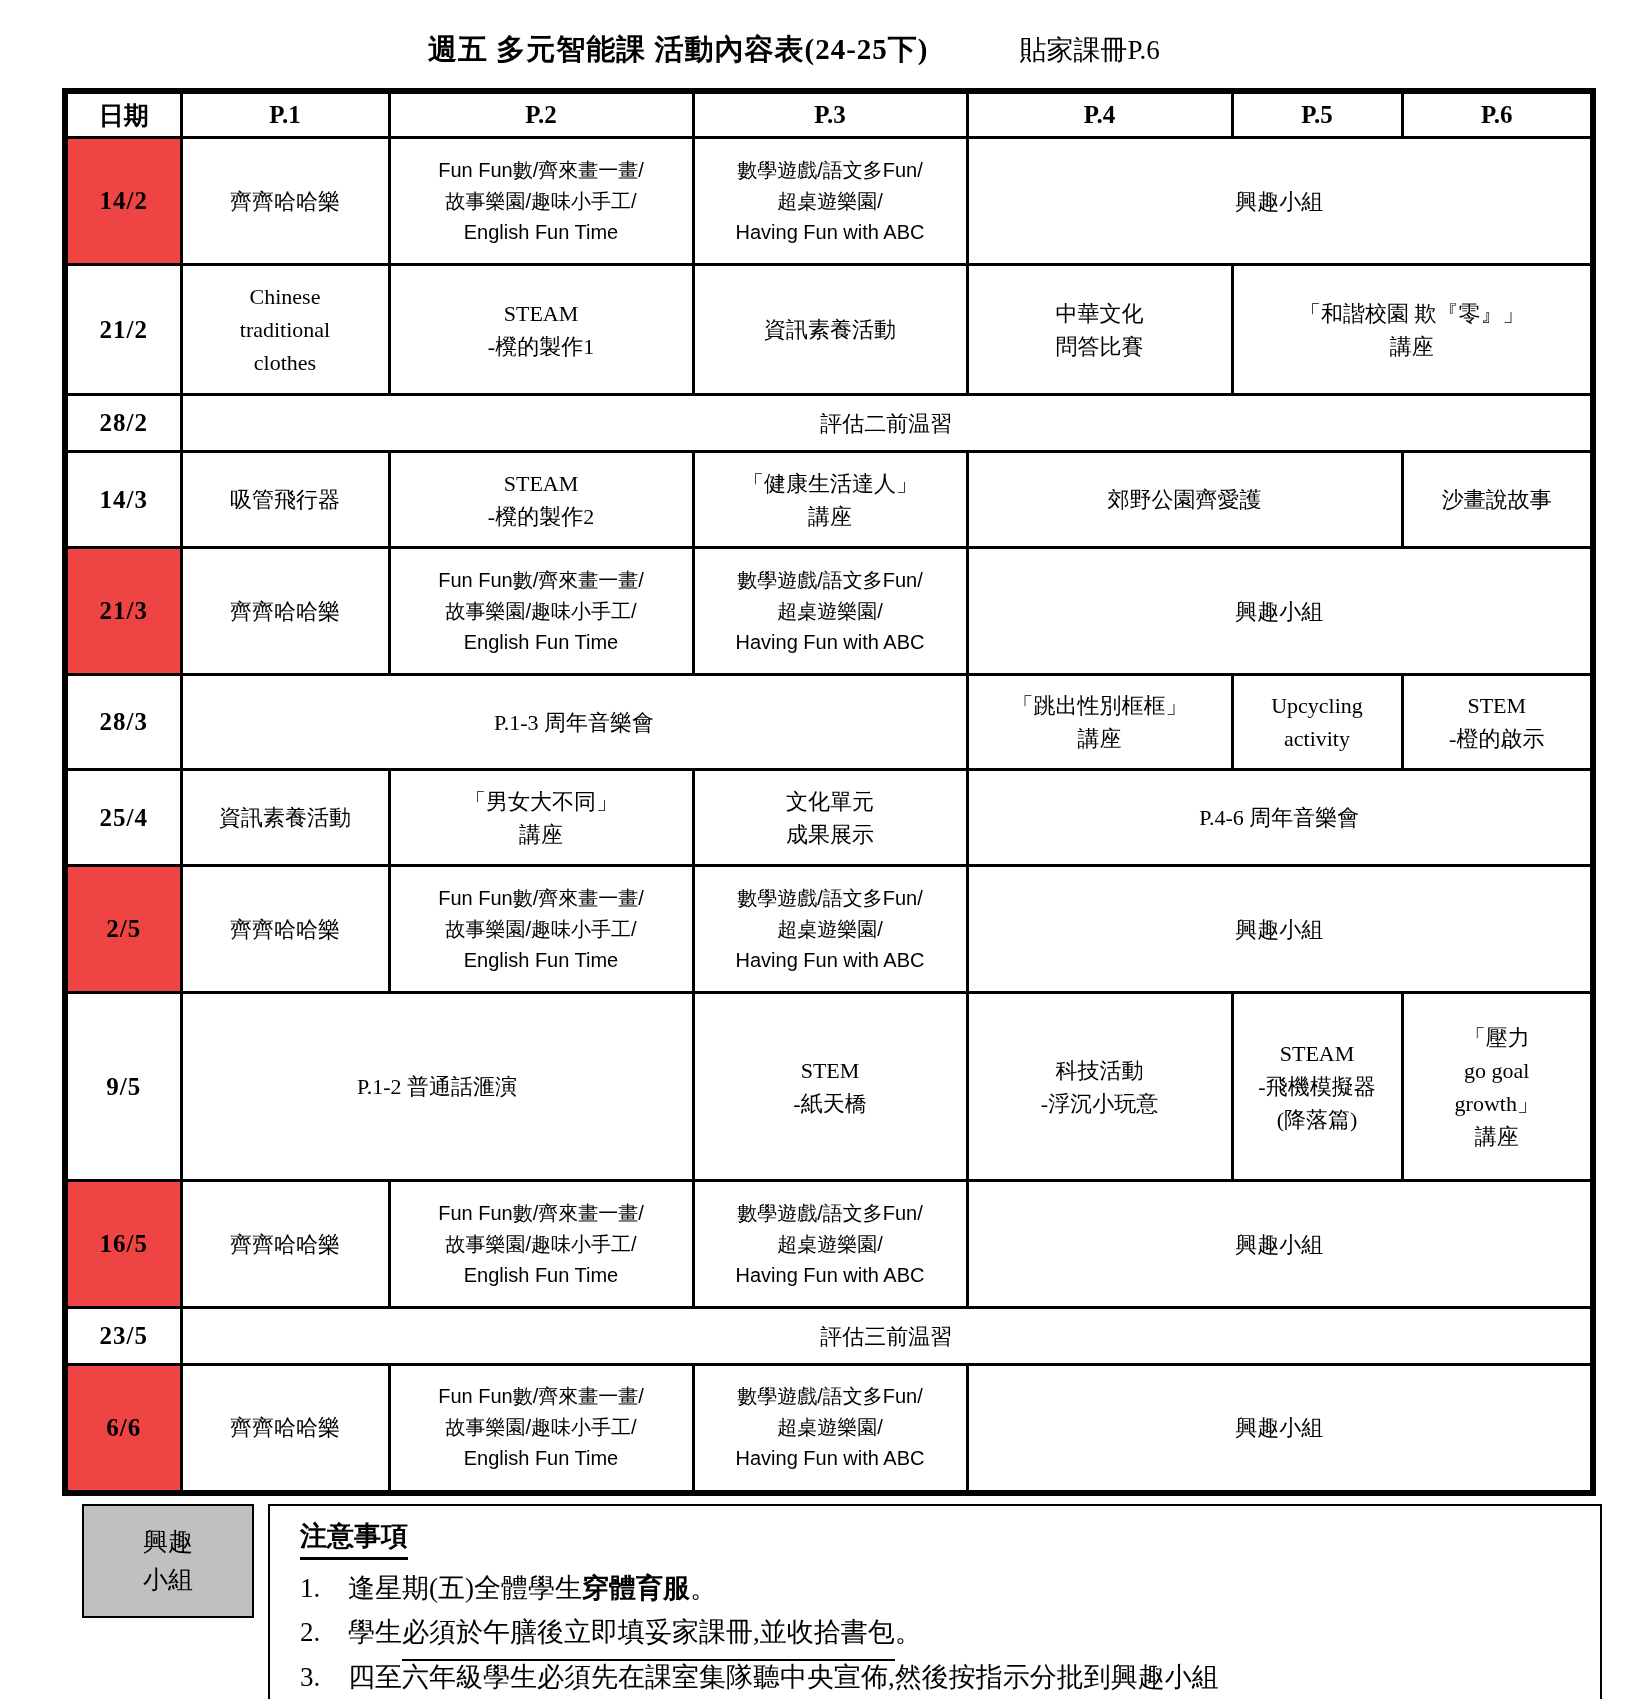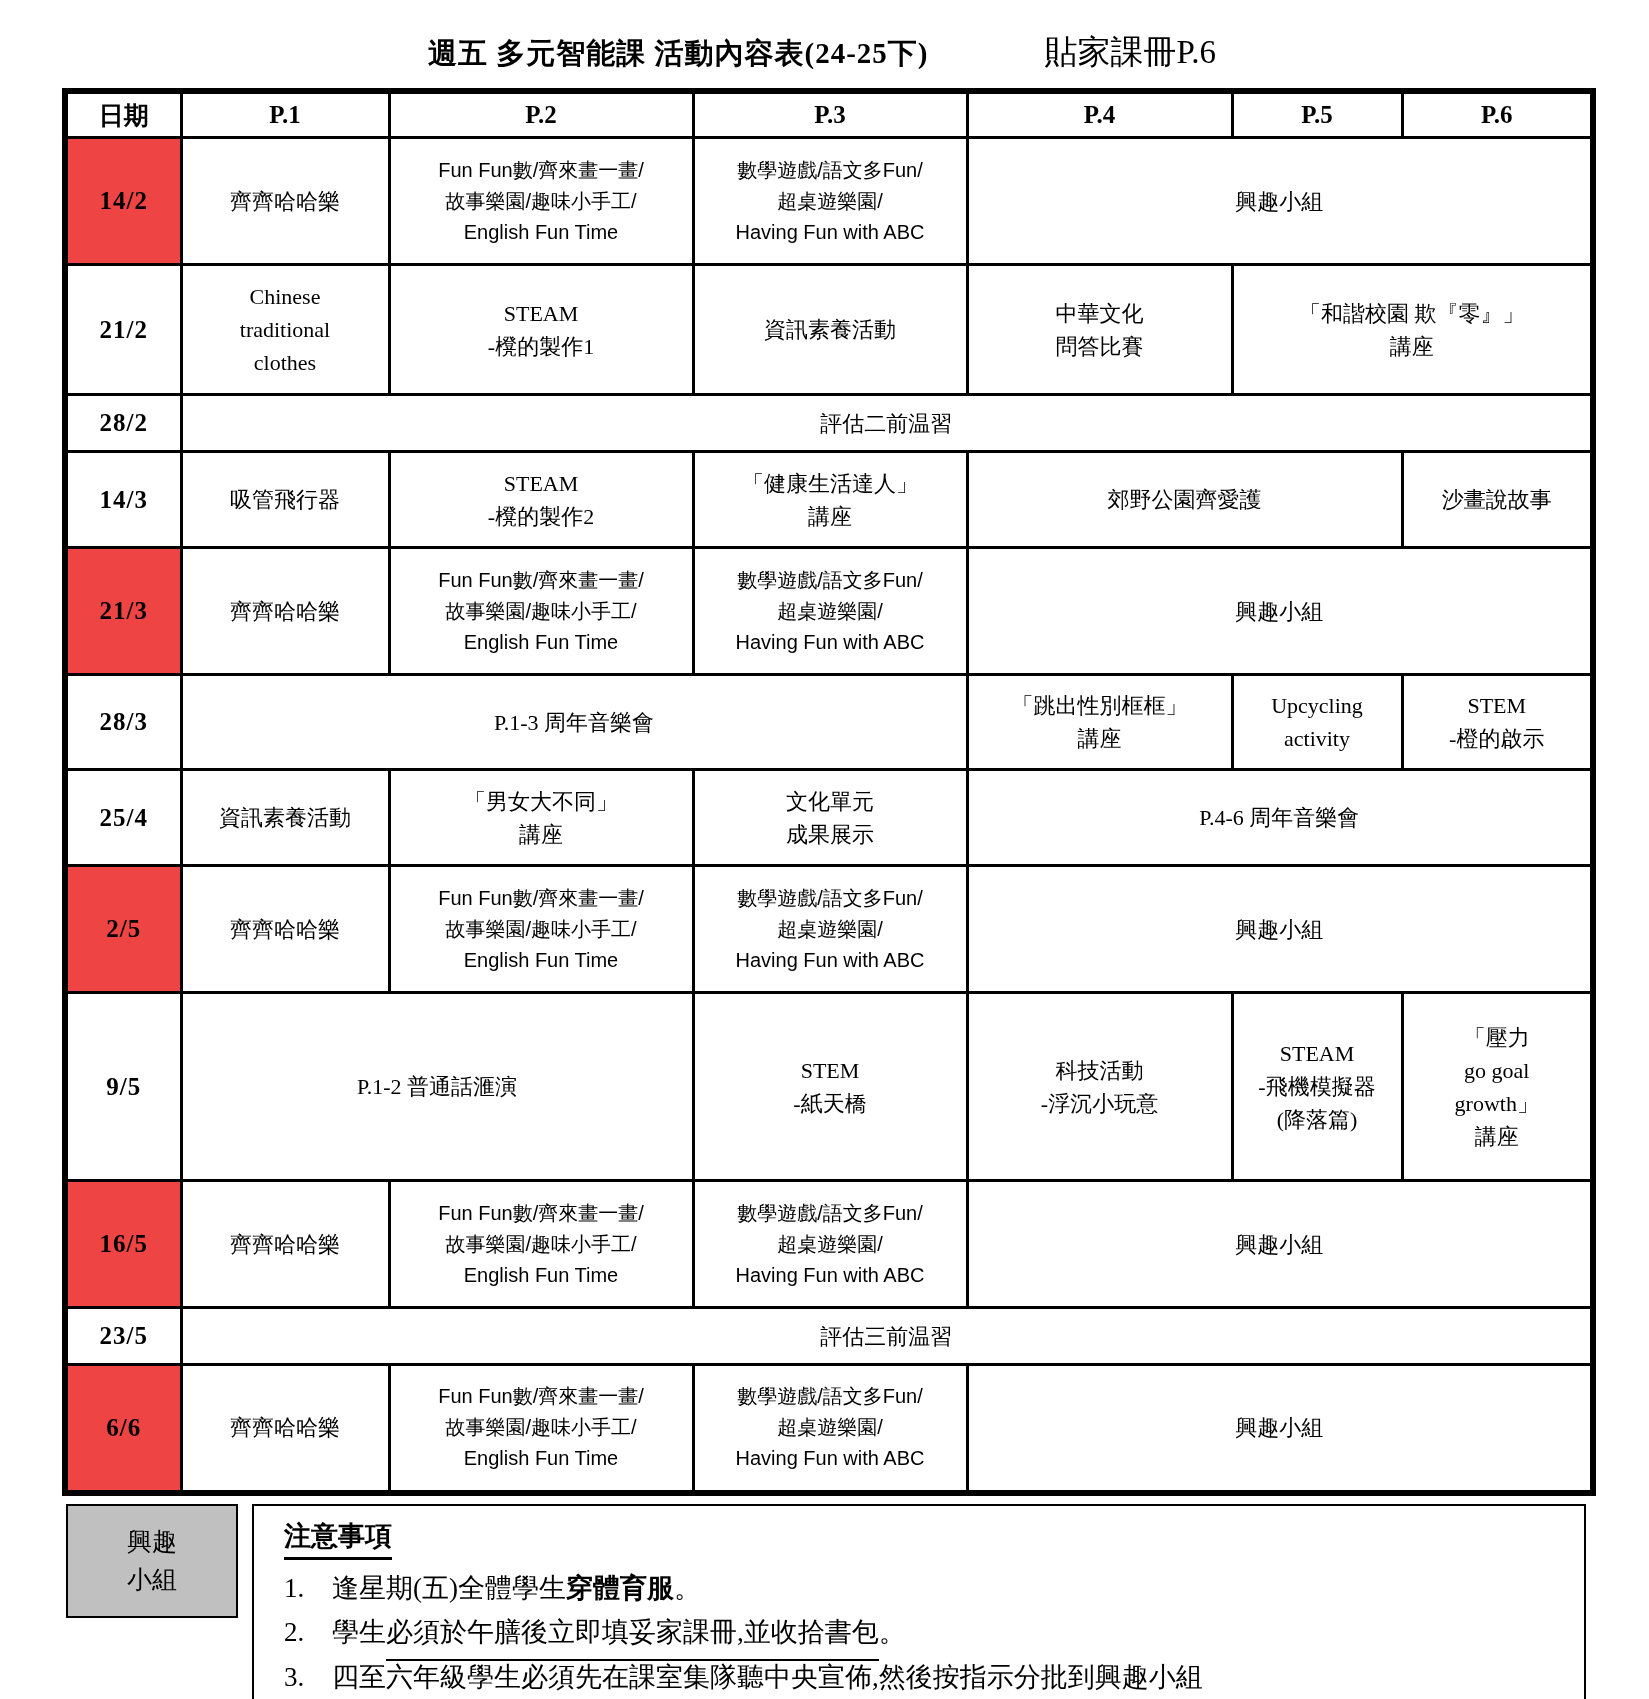--- a/index.html
+++ b/index.html
@@ -4,21 +4,21 @@
 <style>
   html,body{margin:0;padding:0;background:#fff;}
   body{
     width:1649px;height:1699px;
     color:#000;
     font-family:"Liberation Serif","DejaVu Serif",serif;
     position:relative;
   }
   .header-bar{display:flex;align-items:baseline;padding-top:30px;height:48px;padding-left:28px;}
   .page-title{margin-left:400px;font-size:29px;font-weight:bold;letter-spacing:1px;white-space:nowrap;}
-  .side-note{margin-left:116px;font-size:33px;white-space:nowrap;}
+  .side-note{margin-left:91px;font-size:27px;white-space:nowrap;}
 
   table.schedule{
     border-collapse:collapse;table-layout:fixed;
     width:1528px;margin:10px 0 0 62px;
     border:6px solid #000;
   }
   .schedule th,.schedule td{
     border:3px solid #000;
     text-align:center;vertical-align:middle;
     padding:4px 4px;overflow:hidden;
@@ -27,21 +27,21 @@
   td.date-cell{font-weight:bold;font-size:25px;letter-spacing:1px;}
   td.shaded{background:#ef4444;}
   .cell-serif{font-size:22px;line-height:1.5;}
   .cell-sans{font-family:"Liberation Sans","DejaVu Sans",sans-serif;font-size:20px;line-height:1.55;}
   .cell-line{white-space:nowrap;}
 
   .footer-area{display:flex;align-items:flex-start;margin:8px 0 0 66px;}
   .legend-box{
     width:168px;height:110px;background:#c0c0c0;border:2px solid #000;
     display:flex;flex-direction:column;justify-content:center;align-items:center;
-    font-size:25px;line-height:1.5;flex:none;
+    font-size:25px;line-height:1.5;flex:none;margin-left:16px;
   }
   .notes-box{
     margin-left:14px;width:1334px;min-height:168px;border:2px solid #000;
     box-sizing:border-box;padding:12px 20px 16px 30px;
   }
   .notes-title{
     display:inline-block;font-size:27px;font-weight:bold;
     border-bottom:3px solid #000;padding-bottom:3px;margin-bottom:6px;
   }
   .note-row{display:flex;font-size:27px;line-height:1.65;}

